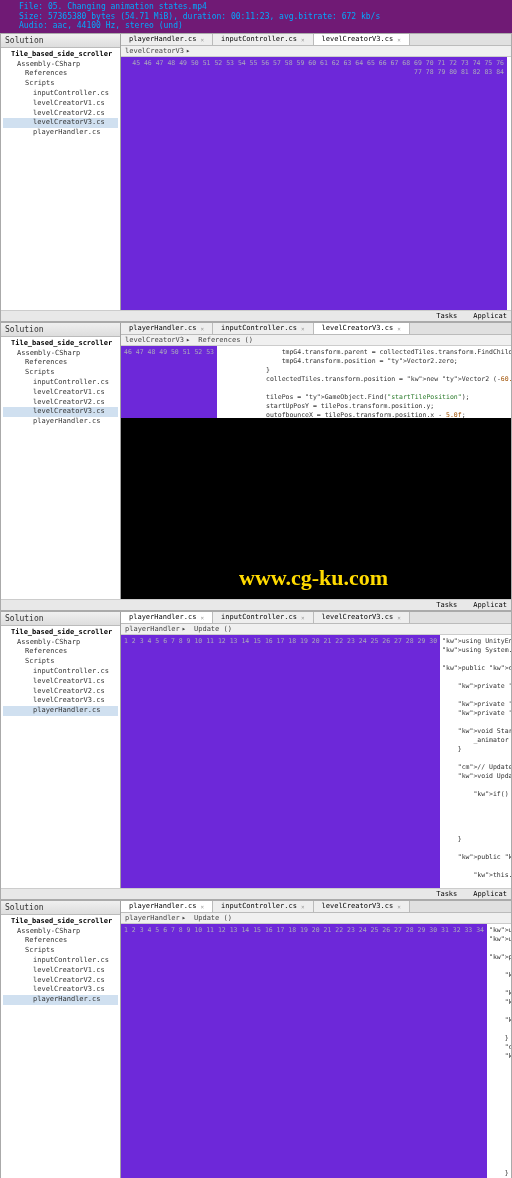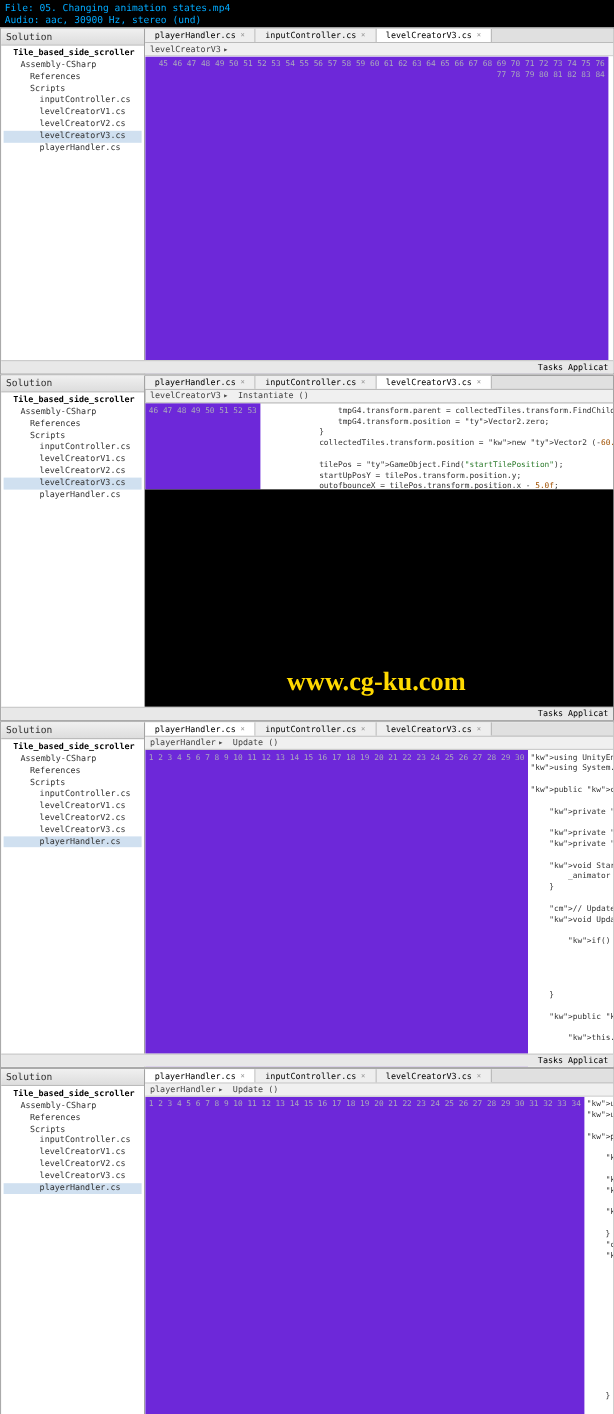--- a/index.html
+++ b/index.html
@@ -1,17 +1,17 @@
 <!DOCTYPE html>
 <html><head>
 <meta charset="utf-8">
 <style>
 *{margin:0;padding:0;box-sizing:border-box;font-family:Consolas,monospace;}
 body{background:#fff;width:512px;font-size:7px;}
-.meta{background:#000000;color:#0af;padding:2px 4px;line-height:1.2;font-size:8px}
+.meta{background:#701a75;color:#0af;padding:2px 19px;line-height:1.2;font-size:8px}
 .wm{position:absolute;color:#ffda00;font-family:'Times New Roman',serif;font-size:22px;font-weight:bold;pointer-events:none;z-index:10}
 .pane{border:1px solid #aaa;background:#e8e8e8;display:flex;height:289px;position:relative}
 .side{width:120px;background:#fff;border-right:1px solid #a3a3a3;display:flex;flex-direction:column}
 .side-hdr{background:linear-gradient(#f0f0f0,#ddd);padding:2px 4px;font-size:8px;color:#333;border-bottom:1px solid #bbb}
 .tree{padding:2px;font-size:7px;color:#333;line-height:1.4}
 .tree div{padding:0 0 0 8px;cursor:pointer}
 .tree .l2{padding-left:14px}
 .tree .l3{padding-left:22px}
 .tree .l4{padding-left:30px}
 .tree .root{color:#000;font-weight:bold}
@@ -21,32 +21,33 @@
 .tab{padding:1px 8px;font-size:7px;border-right:1px solid #bbb;background:#eee;display:flex;align-items:center;gap:4px}
 .tab.active{background:#fff}
 .tab .x{color:#999;font-size:6px}
 .crumbs{display:flex;background:#f0f0f0;border-bottom:1px solid #ccc;padding:1px 4px;font-size:7px;gap:8px;color:#444}
 .crumbs span{display:flex;align-items:flex-end;gap:2px}
 .code{flex:1;overflow:hidden;display:flex;background:#fff}
 .gutter{background:#6d28d9;color:#aab;text-align:right;padding:2px 3px;font-size:6.5px;line-height:9px;user-select:none;min-width:18px}
 .lines{flex:1;padding:2px;font-size:6.5px;line-height:9px;white-space:pre;color:#333;overflow:hidden}
 .str{color:#2a7a2a}
 .num{color:#a05000}
-.bottom{position:absolute;bottom:0;right:0;display:flex;gap:4px;font-size:7px;padding:1px 4px;background:#e8e8e8;border-top:1px solid #ccc;width:100%;justify-content:flex-end}
+.bottom{position:absolute;bottom:0;right:0;display:flex;gap:16px;font-size:7px;padding:1px 4px;background:#e8e8e8;border-top:1px solid #ccc;width:100%;justify-content:flex-end}
 .black{background:#000;flex:1}
 .blackpane .main{background:#000}
 .blackpane .code{background:#000}
 .blackpane .lines{color:#333}
 </style>
 </head>
 <body>
 
 <div class="meta">
   <div>File: 05. Changing animation states.mp4</div>
-  <div>Audio: aac, 30900 Hz, stereo (und)</div>
+  <div>Size: 57365380 bytes (54.71 MiB), duration: 00:11:23, avg.bitrate: 672 kb/s</div>
+  <div>Audio: aac, 44100 Hz, stereo (und)</div>
 </div>
 
 <div class="pane">
   <div class="side">
     <div class="side-hdr">Solution</div>
     <div class="tree">
       <div class="root">Tile_based_side_scroller</div>
       <div class="l2">Assembly-CSharp</div>
       <div class="l3">References</div>
       <div class="l3">Scripts</div>
@@ -196,21 +197,21 @@
           <span class="x">×</span>
         </div>
       <div class="tab active">
           <span>levelCreatorV3.cs</span>
           <span class="x">×</span>
         </div>
     </div>
     <div class="crumbs">
       <span><span>levelCreatorV3</span> ▸</span>
       <span>
-          <span>Instantiate ()</span>
+          <span>References ()</span>
         </span>
     </div>
     <div class="code" style="background:#fff;max-height:72px">
       <div class="gutter" id="g2">46
 47
 48
 49
 50
 51
 52

